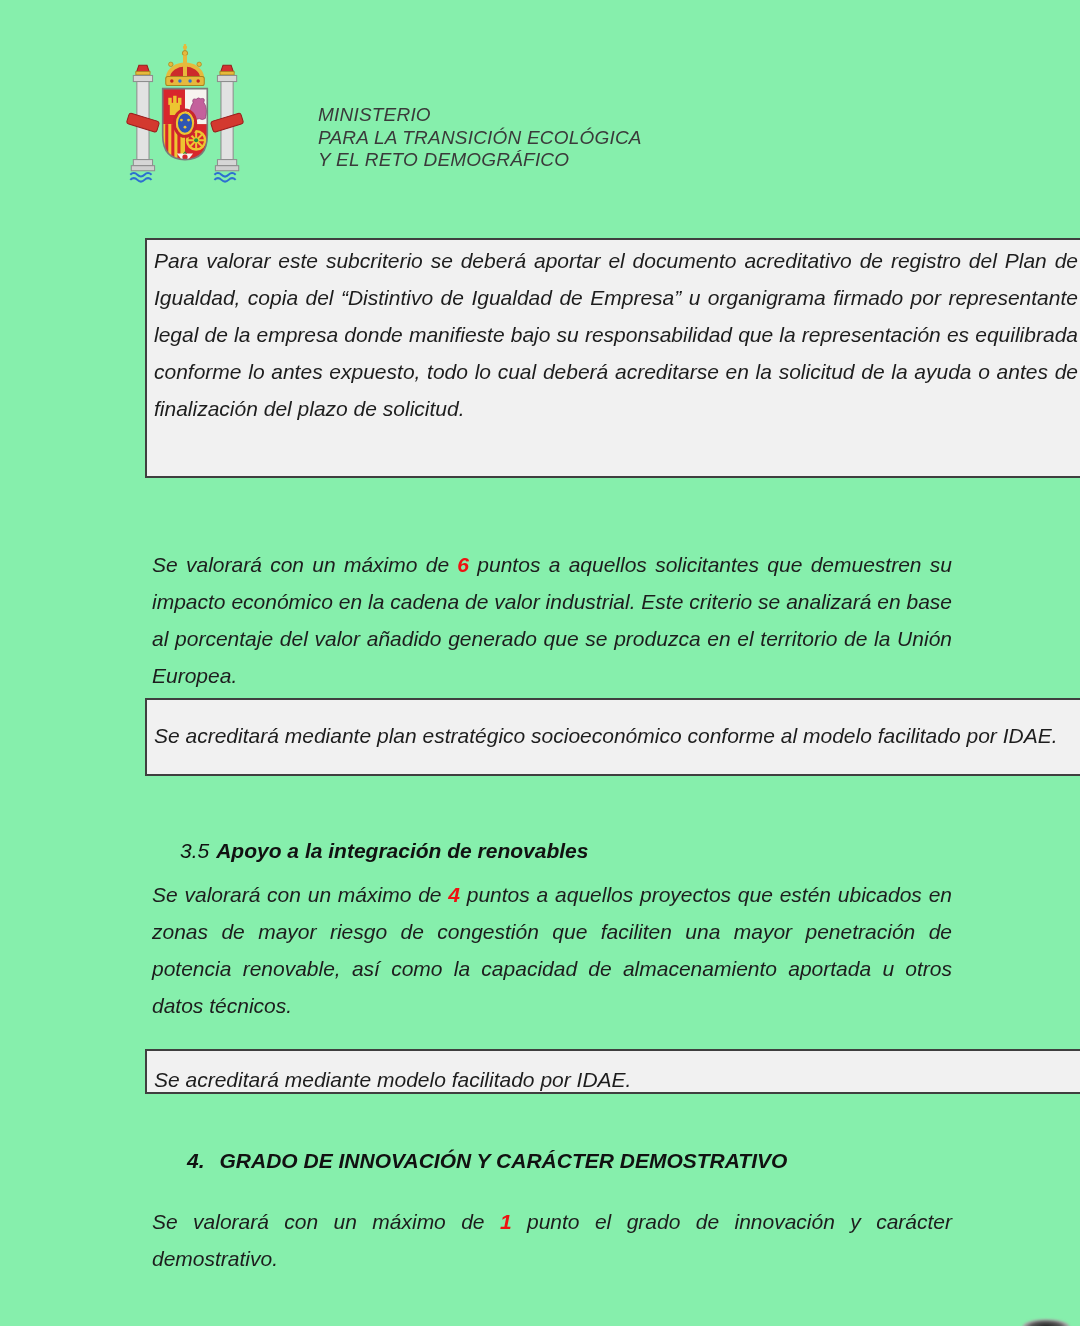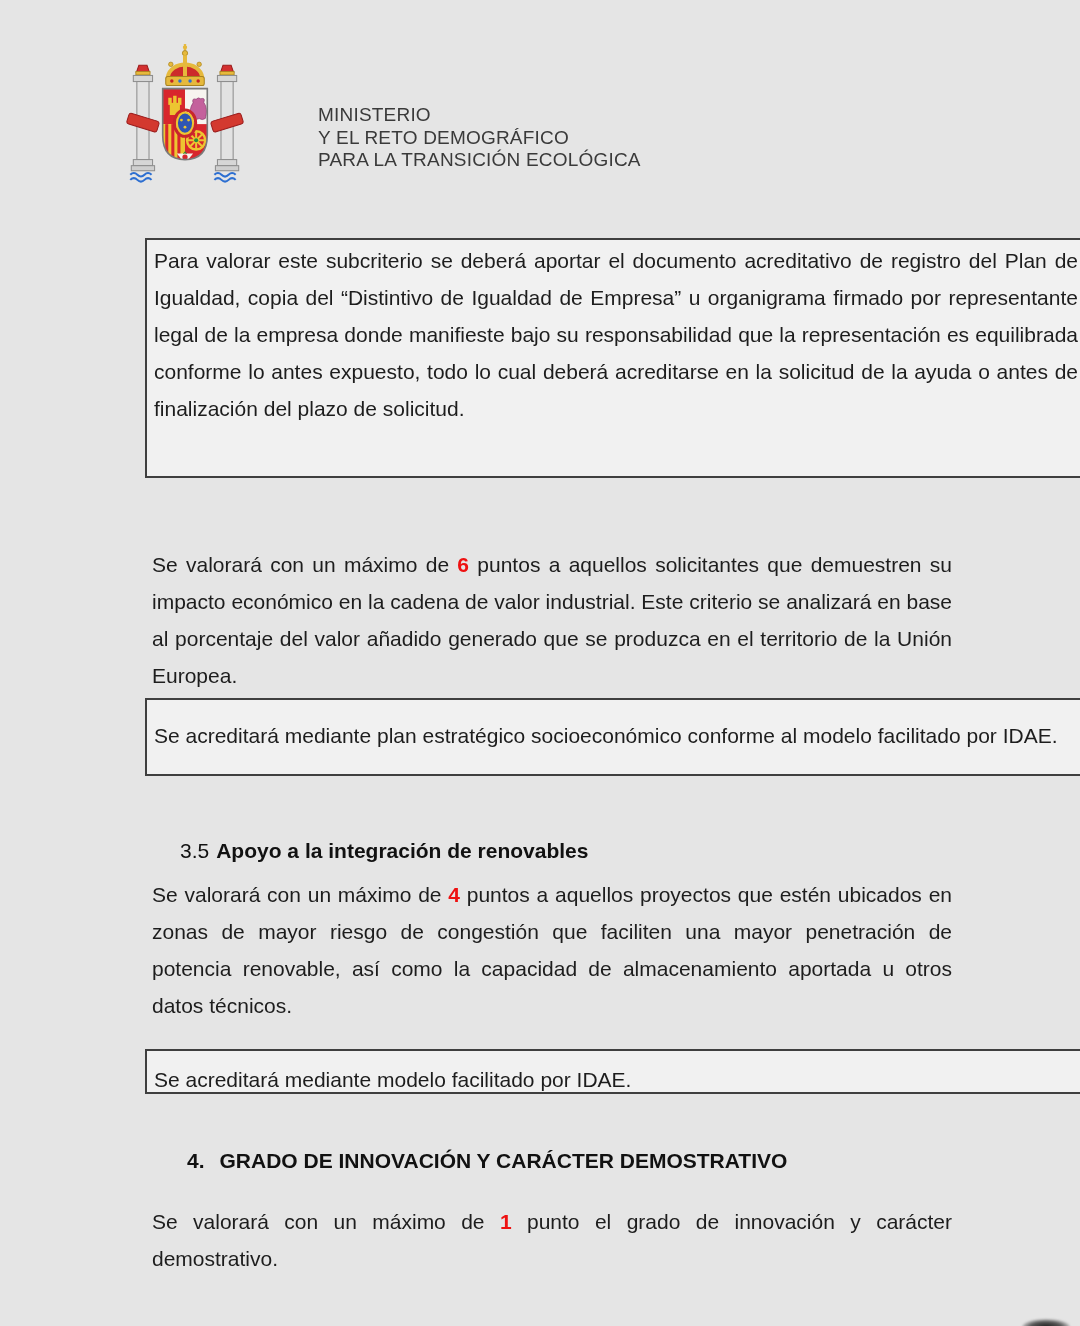--- a/index.html
+++ b/index.html
@@ -1,22 +1,23 @@
 <!DOCTYPE html>
 <html lang="es" style="--points-red: #ee1111; --box-background: #f1f1f1; --box-border: #3f3f3f;"><head>
 <meta charset="utf-8">
 <style>
   html,body{margin:0;padding:0;background:#ffffff;}
   .page{
     position:relative;
     width:1080px;height:1326px;
-    background:#e5e5e5;
+    background:#86efac;
     overflow:hidden;
     font-family:"Liberation Sans","DejaVu Sans",sans-serif;
     color:#1d1d1d;
+    font-style:italic;
   }
   
   .logo{position:absolute;left:126px;top:40px;width:118px;height:150px;}
   .logo svg{width:100%;height:100%;display:block;}
   .ministry{
     position:absolute;left:318px;top:104px;
     font-size:19px;line-height:22.5px;letter-spacing:.2px;
     color:#3a3a3a;
   }
   
@@ -151,22 +152,22 @@
         <ellipse cx="58" cy="82" rx="8" ry="10.5" fill="#2f55b4" stroke="#edc531" stroke-width="2"></ellipse>
         <circle cx="54.5" cy="79" r="1.4" fill="#edc531"></circle>
         <circle cx="61.5" cy="79" r="1.4" fill="#edc531"></circle>
         <circle cx="58" cy="86" r="1.4" fill="#edc531"></circle>
       </g>
     </svg>
   </div>
 
   <div class="ministry">
     <div>MINISTERIO</div>
+    <div>PARA LA TRANSICIÓN ECOLÓGICA</div>
     <div>Y EL RETO DEMOGRÁFICO</div>
-    <div>PARA LA TRANSICIÓN ECOLÓGICA</div>
   </div>
 
   <div class="gbox box-igualdad">
     <p>Para valorar este subcriterio se deberá aportar el documento acreditativo de registro del Plan de Igualdad, copia del “Distintivo de Igualdad de Empresa” u organigrama firmado por representante legal de la empresa donde manifieste bajo su responsabilidad que la representación es equilibrada conforme lo antes expuesto, todo lo cual deberá acreditarse en la solicitud de la ayuda o antes de finalización del plazo de solicitud.</p>
   </div>
 
 
   <div class="para p34">
     <span>Se valorará con un máximo de </span><span class="pts">6</span><span> puntos a aquellos solicitantes que demuestren su impacto económico en la cadena de valor industrial. Este criterio se analizará en base al porcentaje del valor añadido generado que se produzca en el territorio de la Unión Europea.</span>
   </div>

